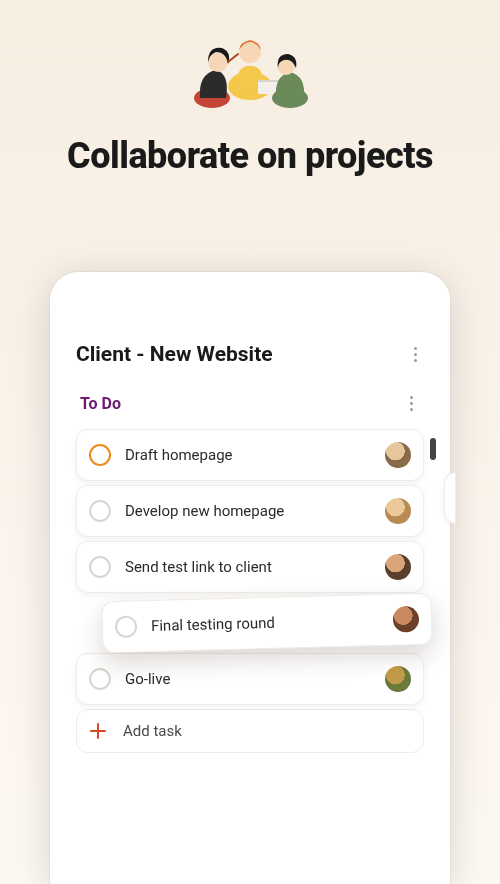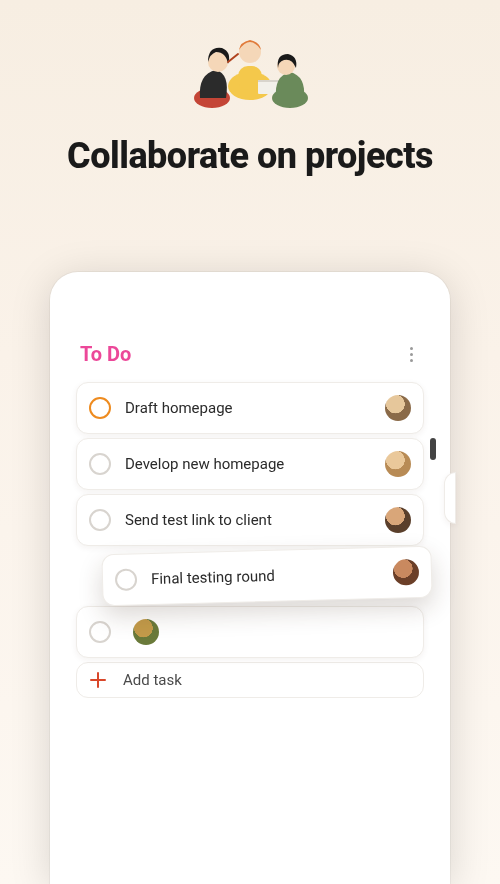--- a/index.html
+++ b/index.html
@@ -58,23 +58,23 @@
     background: #9a9a9a;
   }
   .column-header {
     display: flex;
     justify-content: space-between;
     align-items: center;
     padding: 0 4px;
     margin-bottom: 16px;
   }
   .column-title {
-    font-size: 20px;
+    font-size: 16px;
     font-weight: 700;
-    color: #ec4899;
+    color: #701a75;
     text-align: center;
   }
   .peek-bar {
     position: absolute;
     right: 14px;
     top: 166px;
     width: 6px;
     height: 22px;
     background: #222;
     border-radius: 3px;
@@ -116,21 +116,21 @@
     border-radius: 50%;
     flex-shrink: 0;
     margin-left: 8px;
   }
   .avatar.a1 { background: radial-gradient(circle at 40% 35%, #e6c79b 0 40%, #8a6a48 41% 100%); }
   .avatar.a2 { background: radial-gradient(circle at 40% 35%, #d9a679 0 40%, #5a3f2b 41% 100%); }
   .avatar.a3 { background: radial-gradient(circle at 40% 35%, #eac89a 0 40%, #b88b55 41% 100%); }
   .avatar.a4 { background: radial-gradient(circle at 40% 35%, #c9895f 0 40%, #6b3f28 41% 100%); }
   .avatar.a5 { background: radial-gradient(circle at 40% 35%, #c39b4a 0 40%, #6a7a3a 41% 100%); }
   .add-task {
-    height: 36px;
+    height: 44px;
     display: flex;
     align-items: center;
     padding: 0 12px;
     border-radius: 12px;
     border: 1px solid #efece8;
     background: #fff;
     cursor: pointer;
   }
   .plus {
     width: 18px; height: 18px;
@@ -181,20 +181,28 @@
     <path d="M108 50 Q106 36 118 36 Q128 38 126 50 Q122 40 114 42 Q108 44 108 50 Z" fill="#1a1a1a"></path>
 
     <line x1="58" y1="44" x2="68" y2="36" stroke="#b0431f" stroke-width="2" stroke-linecap="round"></line>
   </svg>
 </div>
 
 <h1 class="headline">Collaborate on projects</h1>
 
 <div class="phone">
 
+  <div class="project-header">
+    <div class="project-title">Client - New Website</div>
+    <div class="kebab">
+      <span></span>
+        <span></span>
+        <span></span>
+    </div>
+  </div>
 
   <div class="column-header">
     <div class="column-title">To Do</div>
     <div class="kebab">
       <span></span>
         <span></span>
         <span></span>
     </div>
   </div>
 
@@ -222,20 +230,21 @@
     </div>
 
     <div class="task-card floating">
       <div class="circle"></div>
       <div class="task-label">Final testing round</div>
       <div class="avatar a4"></div>
     </div>
 
     <div class="task-card">
       <div class="circle"></div>
+      <div class="task-label">Go-live</div>
       <div class="avatar a5"></div>
     </div>
 
     <div class="add-task">
       <div class="plus"></div>
       <div class="add-label">Add task</div>
     </div>
 
   </div>
 

